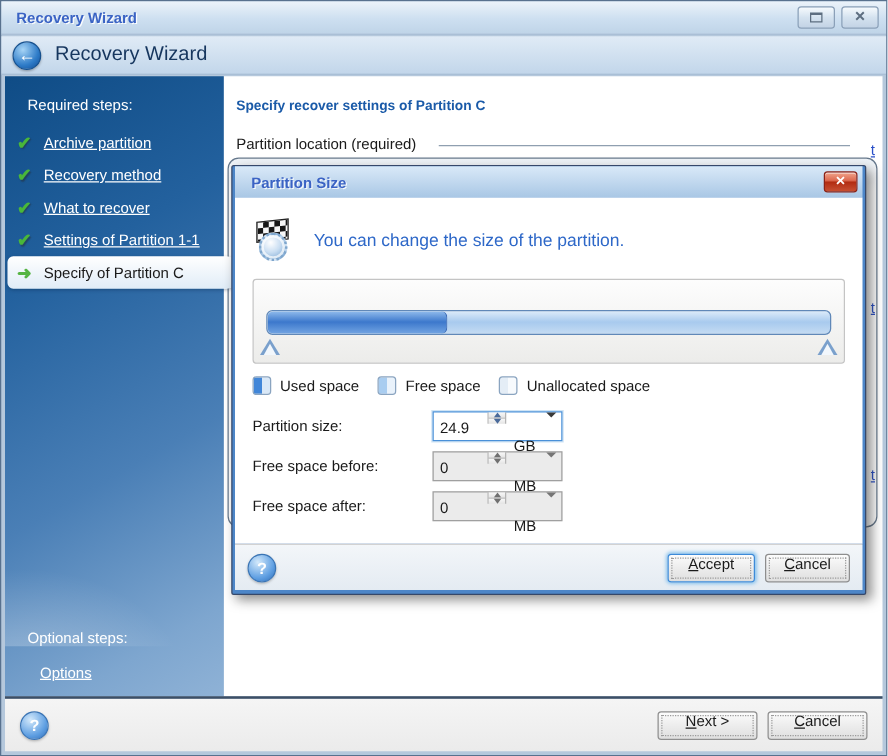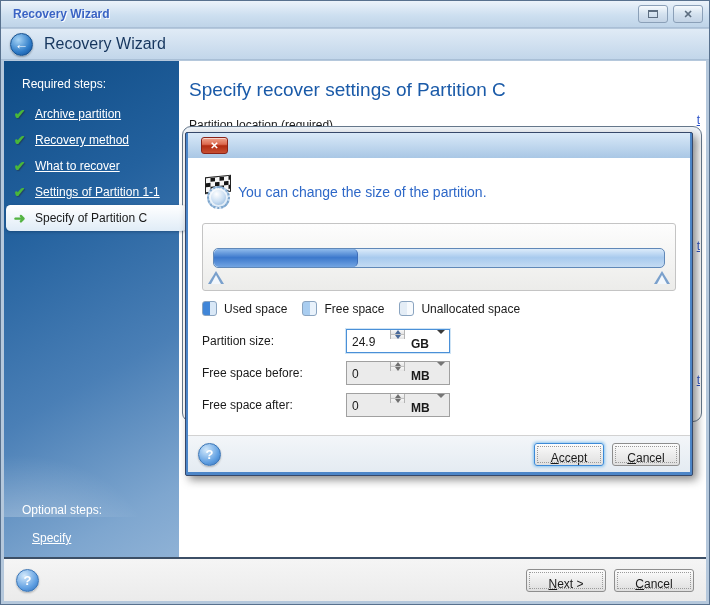--- a/index.html
+++ b/index.html
@@ -65,21 +65,21 @@
     border-radius:5px 14px 14px 5px; margin-right:-14px; margin-left:2px; padding-left:6px;
     box-shadow:0 1px 3px rgba(0,30,60,.35);
   }
   .step.pending .step-icon { visibility:hidden; }
   .optional-block { position:absolute; bottom:12px; left:0; right:0; }
   .optional-label { padding:0 0 14px 18px; }
   .options-link { padding-left:28px; }
   .options-link span { color:#fff; text-decoration:underline; cursor:pointer; }
 
   .main { flex:1; position:relative; background:#ffffff; padding:18px 10px 0 10px; }
-  .main-heading { font-size:19px; color:#1a5aa8; margin:0 0 17px 0; font-weight:normal; }
+  .main-heading { font-size:11px; color:#1a5aa8; margin:0 0 17px 0; font-weight:bold; }
   .section-row { display:flex; align-items:center; gap:18px; }
   .section-rule { flex:1; height:1px; background:#8f9fb0; margin:2px 16px 0 0; }
   .group-box {
     position:absolute; left:3px; right:4px; top:65px; height:296px;
     border:1px solid #66788c; border-radius:9px;
     background:linear-gradient(#eef3f8, #ffffff 26px);
   }
   .clip-frag { position:absolute; right:6px; color:#2a50c8; text-decoration:underline; font-size:12px; }
   .frag-1 { top:52px; } .frag-2 { top:178px; } .frag-3 { top:312px; }
 
@@ -94,21 +94,21 @@
     background:radial-gradient(circle at 35% 28%, #d3e9fb, #5f9fe2 62%, #2e6cb8);
     border:1px solid #3a74b4; color:#fff; font-weight:bold; font-size:13px;
     display:flex; align-items:center; justify-content:center;
     box-shadow:0 1px 2px rgba(0,0,0,.25);
   }
   .spacer { flex:1; }
   .btn {
     min-width:80px; height:23px; border:1px solid #8e8e8e; border-radius:3px;
     background:linear-gradient(#fcfcfc, #eeeeee 45%, #dfdfdf);
     font-size:12px; color:#1a1a1a; position:relative; padding:0 12px;
-    display:inline-flex; align-items:flex-end; justify-content:center; cursor:default;
+    display:inline-flex; align-items:flex-start; justify-content:center; cursor:default;
     font-family:"Liberation Sans", sans-serif;
   }
   .btn .inner-dots { position:absolute; inset:3px; outline:1px dotted #9a9a9a; pointer-events:none; }
   .accel { text-decoration:underline; }
   .btn + .btn { margin-left:8px; }
 
   
   .dialog {
     position:absolute; left:184px; top:131px; width:508px; z-index:10;
     background:#4d86c8; border:1px solid #36486a; border-radius:2px;
@@ -121,21 +121,21 @@
   .dlg-title { flex:1; color:#3b63c4; font-weight:bold; text-shadow:1px 1px 0 rgba(255,255,255,.85); }
   .dlg-close {
     width:27px; height:17px; border-radius:3px; border:1px solid #8a2318;
     background:linear-gradient(#f0a48c, #dd6a50 42%, #b22c12 52%, #c74f32);
     color:#fff; font-weight:bold; font-size:10px; line-height:1;
     display:flex; align-items:center; justify-content:center;
     box-shadow:inset 0 1px 0 rgba(255,255,255,.55);
   }
   .dlg-body { background:#ffffff; padding:8px 14px 10px 14px; }
 
-  .msg-row { display:flex; align-items:center; margin-top:6px; height:40px;text-align:center; }
+  .msg-row { display:flex; align-items:center; gap:13px; margin-top:6px; height:40px;text-align:center; }
   .flag-icon { position:relative; width:36px; height:38px; flex:0 0 auto; }
   .flag-cloth {
     position:absolute; left:3px; top:3px; width:26px; height:17px; transform:skewY(-6deg);
     background:repeating-conic-gradient(#161616 0% 25%, #f6f6f6 0% 50%);
     background-size:9px 9px; border:1px solid #222;
   }
   .flag-gear {
     position:absolute; left:5px; top:13px; width:23px; height:23px; border-radius:50%;
     background:radial-gradient(circle at 40% 32%, #ffffff, #cadef2 45%, #8db4da 80%, #6f9cc8);
     border:2px dotted #7fa6cc; box-shadow:inset 0 0 0 2px rgba(255,255,255,.7);
@@ -174,21 +174,21 @@
   .field { display:flex; align-items:flex-start; width:104px; height:24px; border:1px solid #a0a0a0; background:#ebebeb; }
   .field.focused { border:1px solid #4a90d8; background:#ffffff; box-shadow:0 0 0 1px #cfe4f5; }
   .f-value { flex:1; padding:5px 0 0 5px; }
   .f-spin { width:15px; display:flex; flex-direction:column; border-left:1px solid #b4b4b4; border-right:1px solid #b4b4b4; }
   .spin-half { flex:1; display:flex; align-items:center; justify-content:center; background:linear-gradient(#f8f8f8,#e4e4e4); }
   .spin-half + .spin-half { border-top:1px solid #c0c0c0; }
   .tri-up { width:0; height:0; border-left:3px solid transparent; border-right:3px solid transparent; border-bottom:4px solid #4a6a9a; }
   .tri-dn { width:0; height:0; border-left:3px solid transparent; border-right:3px solid transparent; border-top:4px solid #4a6a9a; }
   .field:not(.focused) .tri-up { border-bottom-color:#707070; }
   .field:not(.focused) .tri-dn { border-top-color:#707070; }
-  .f-unit { width:28px; padding:7px 0 0 6px;font-weight:bold; }
+  .f-unit { width:28px; padding:20px 0 0 6px; }
   .f-drop { width:16px; display:flex; align-items:center; justify-content:center; }
   .drop-tri { width:0; height:0; border-left:4px solid transparent; border-right:4px solid transparent; border-top:4px solid #3a3a3a; }
   .field:not(.focused) .drop-tri { border-top-color:#757575; }
 
   .dlg-footer {
     height:37px; background:linear-gradient(#f3f6f9, #e4ebf2); border-top:1px solid #d2d2d2;
     display:flex; align-items:center; padding:0 10px;
   }
   .btn-accept {
     border:1px solid #3c8ad8; box-shadow:0 0 3px 1px #8cc4ee;
@@ -240,21 +240,21 @@
         <span class="step-link">Settings of Partition 1-1</span>
       </div>
       <div class="step current">
         <span class="step-icon arrow-icon">➜</span>
         <span>Specify of Partition C</span>
       </div>
 
       <div class="optional-block">
         <div class="optional-label">Optional steps:</div>
         <div class="options-link">
-          <span>Specify</span>
+          <span>Options</span>
         </div>
       </div>
     </div>
 
     <div class="main">
       <h1 class="main-heading">Specify recover settings of Partition C</h1>
       <div class="section-row">
         <span>Partition location (required)</span>
         <span class="section-rule"></span>
       </div>
@@ -275,20 +275,21 @@
       <span class="inner-dots"></span>
     </button>
     <button class="btn">
       <span><span class="accel">C</span><span>ancel</span></span>
       <span class="inner-dots"></span>
     </button>
   </div>
 
   <div class="dialog">
     <div class="dlg-titlebar">
+      <div class="dlg-title">Partition Size</div>
       <div class="dlg-close">
         <span>✕</span>
       </div>
     </div>
 
     <div class="dlg-body">
       <div class="msg-row">
         <div class="flag-icon">
           <div class="flag-cloth"></div>
           <div class="flag-gear"></div>

